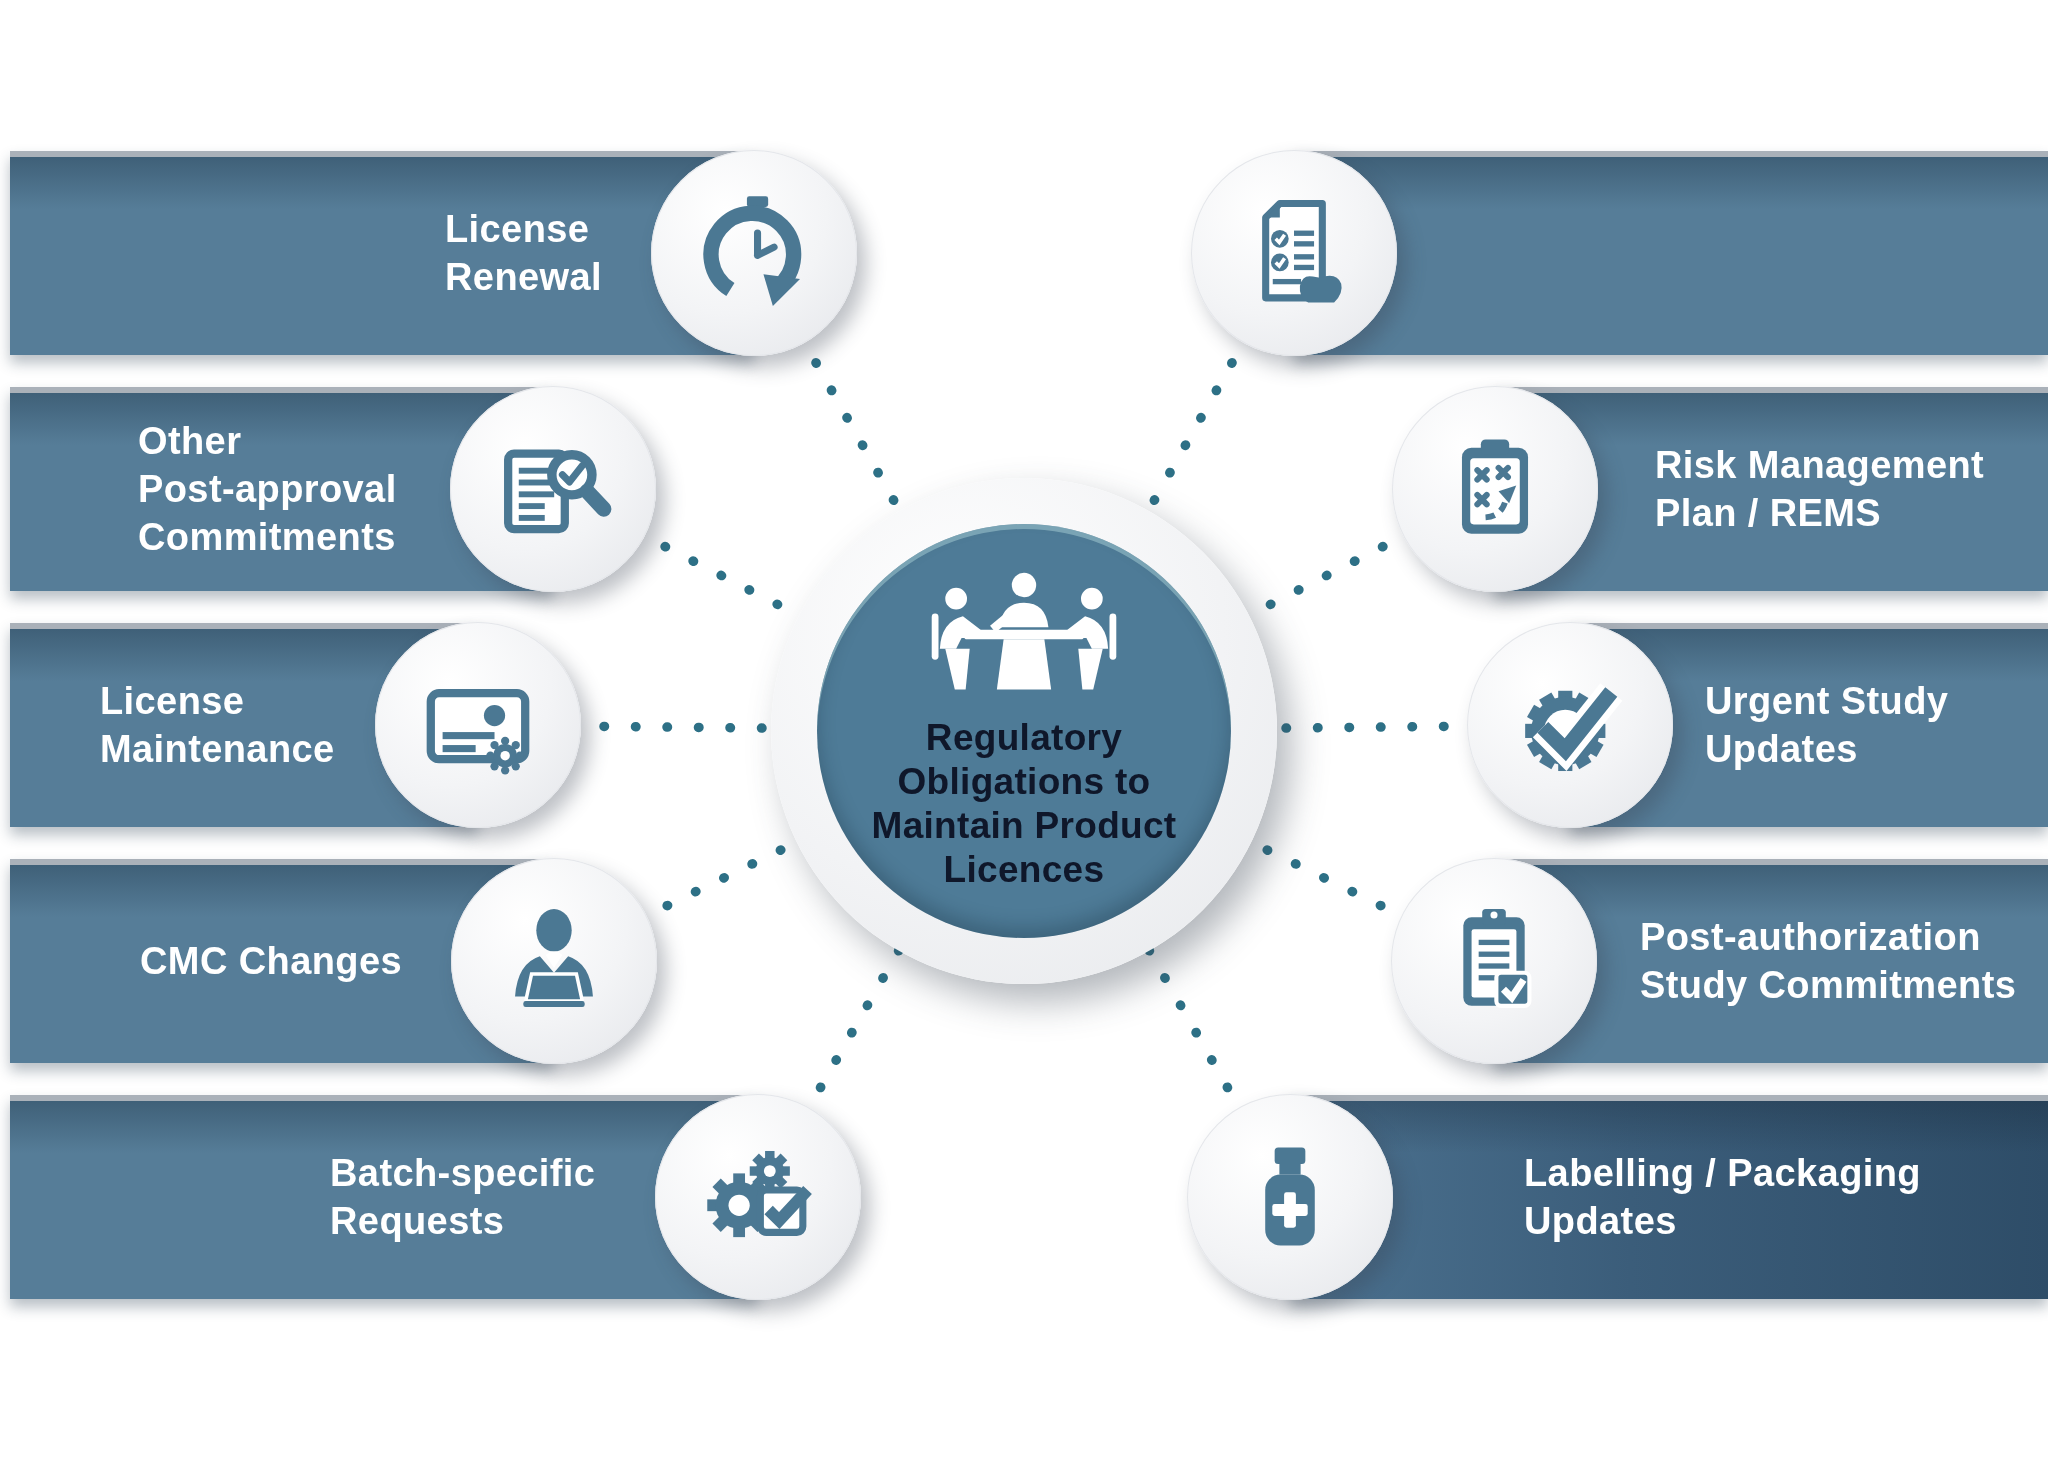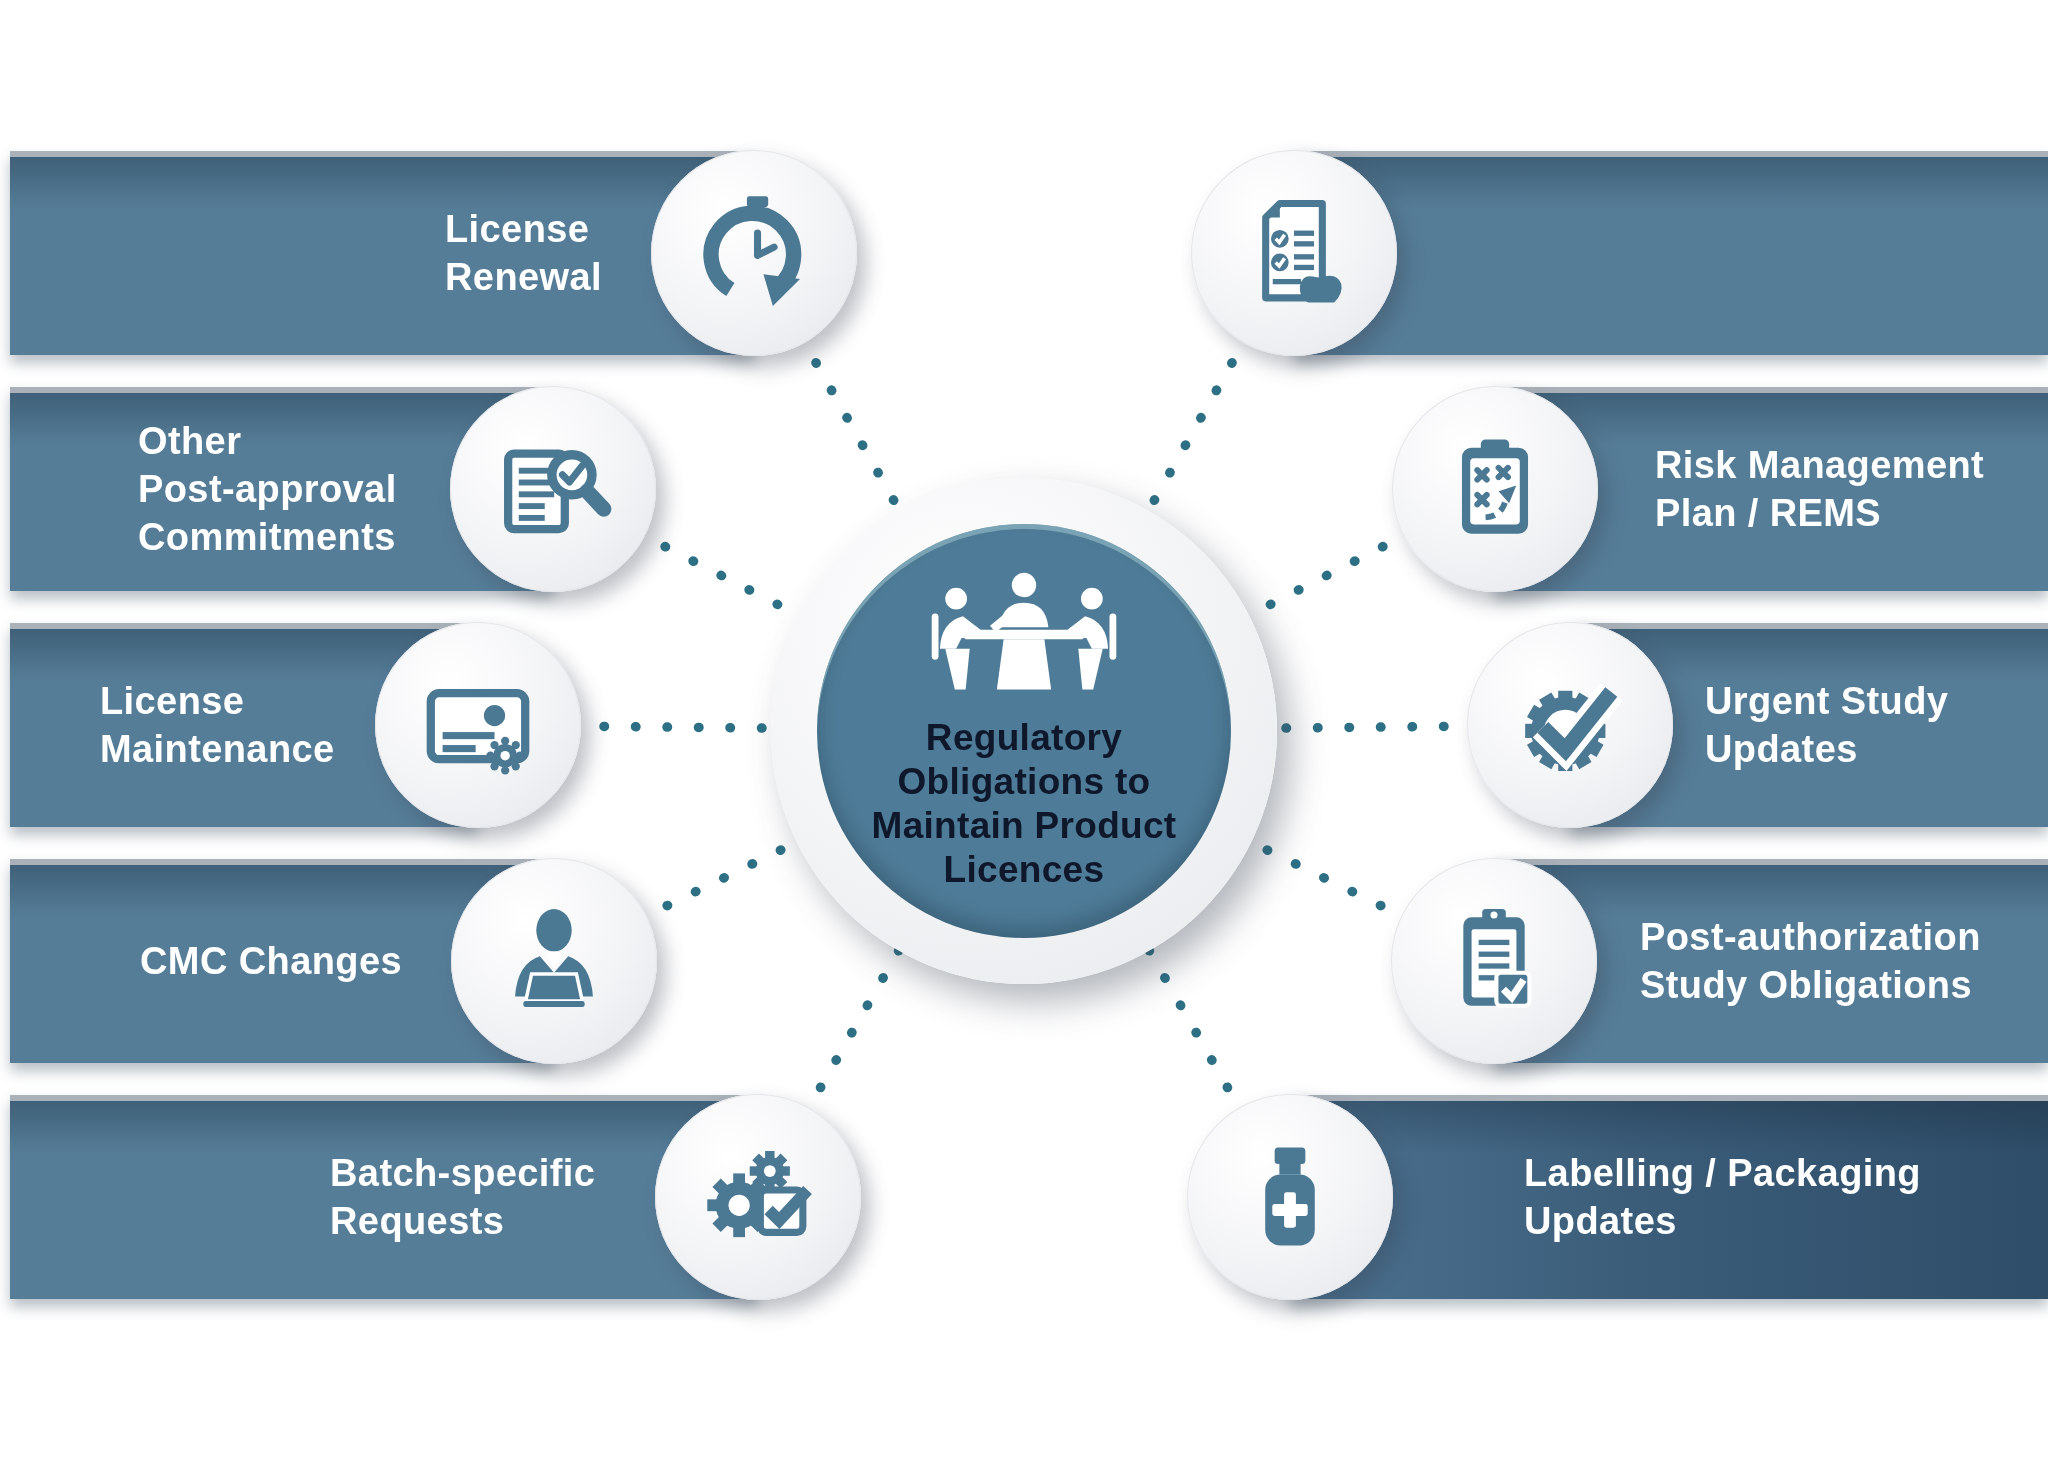--- a/index.html
+++ b/index.html
@@ -77,21 +77,21 @@
 Maintenance</div>
   <div class="label" style="left:140px; top:961px;">CMC Changes</div>
   <div class="label" style="left:330px; top:1197px;">Batch-specific
 Requests</div>
 
   <div class="label" style="left:1655px; top:489px;">Risk Management
 Plan / REMS</div>
   <div class="label" style="left:1705px; top:725px;">Urgent Study
 Updates</div>
   <div class="label" style="left:1640px; top:961px;">Post-authorization
-Study Obligations</div>
+Study Commitments</div>
   <div class="label" style="left:1524px; top:1197px;">Labelling / Packaging
 Updates</div>
 
   <svg class="dots" width="2048" height="1463" viewBox="0 0 2048 1463">
     <g stroke="#2d7086" stroke-width="9.5" stroke-linecap="round" stroke-dasharray="0.5 31" fill="none">
       <line x1="754" y1="253" x2="1024" y2="731"></line>
       <line x1="553" y1="489" x2="1024" y2="731"></line>
       <line x1="478" y1="725" x2="1024" y2="731"></line>
       <line x1="554" y1="961" x2="1024" y2="731"></line>
       <line x1="758" y1="1197" x2="1024" y2="731"></line>

